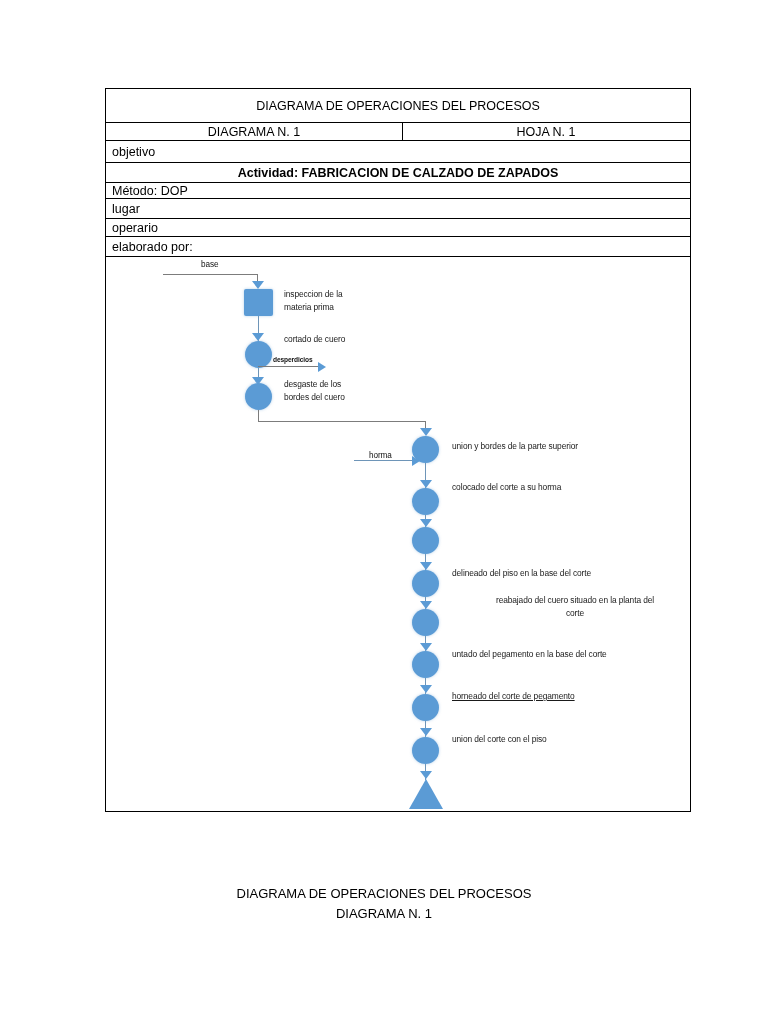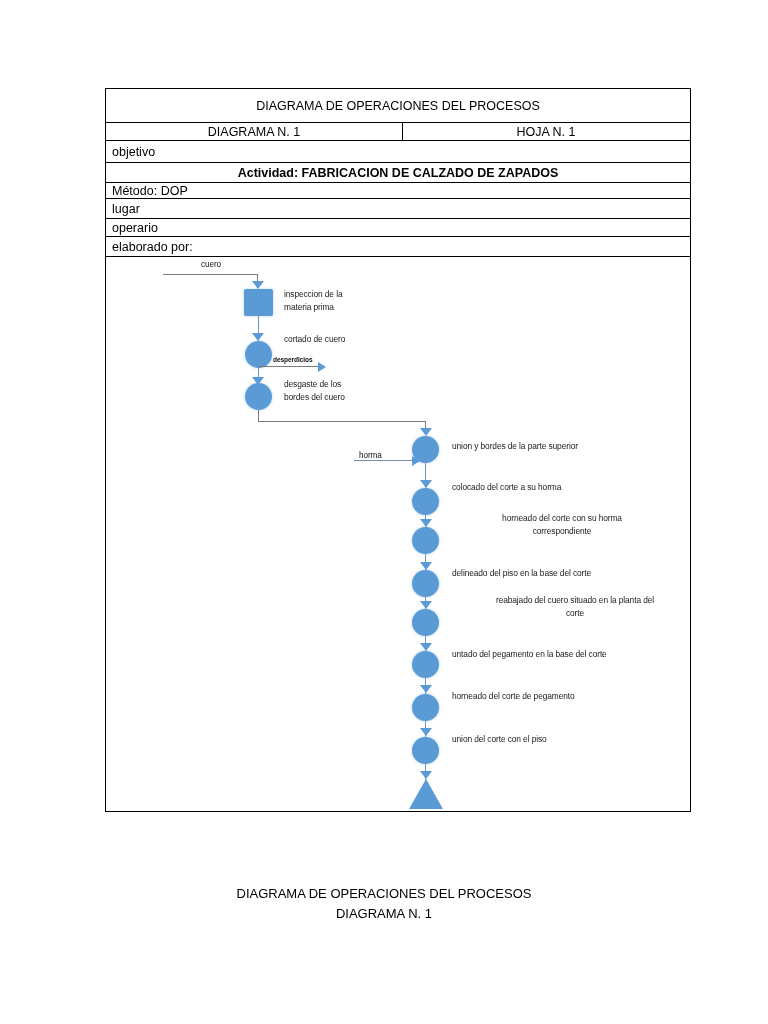--- a/index.html
+++ b/index.html
@@ -177,21 +177,21 @@
     <div class="hdr-cell c-left bold" style="width:100%;">elaborado por:</div>
   </div>
 
 </div>
 
 <div id="diagram-box">
 
   <div class="line h thin" style="left:57px; top:17px; width:95px;"></div>
   <div class="line v thin" style="left:151px; top:17px; height:13px;"></div>
   <div class="arrowdown" style="left:146px; top:24px;"></div>
-  <div class="edgelabel" style="left:95px; top:3px;">cuero</div>
+  <div class="edgelabel" style="left:95px; top:3px;">base</div>
 
   <div class="node square" style="left:138px; top:32px; width:29px; height:27px;"></div>
   <div class="nlabel" style="left:178px; top:31px; width:120px;">
     <span>inspeccion de la</span><br>
     <span>materia prima</span>
   </div>
 
   <div class="line v" style="left:152px; top:59px; height:25px;"></div>
   <div class="arrowdown" style="left:146px; top:76px;"></div>
 
@@ -214,36 +214,32 @@
   <div class="line v thin" style="left:152px; top:153px; height:12px;"></div>
   <div class="line h thin" style="left:152px; top:164px; width:168px;"></div>
   <div class="line v thin" style="left:319px; top:164px; height:13px;"></div>
   <div class="arrowdown" style="left:314px; top:171px;"></div>
 
   <div class="node circle" style="left:306px; top:179px; width:27px; height:27px;"></div>
   <div class="nlabel" style="left:346px; top:183px; width:220px;">union y bordes de la parte superior</div>
 
   <div class="line h" style="left:248px; top:203px; width:60px;"></div>
   <div class="arrowright" style="left:306px; top:199px;"></div>
-  <div class="edgelabel" style="left:253px; top:194px;">horma</div>
+  <div class="edgelabel" style="left:263px; top:194px;">horma</div>
 
   <div class="line v" style="left:319px; top:206px; height:26px;"></div>
   <div class="arrowdown" style="left:314px; top:223px;"></div>
 
   <div class="node circle" style="left:306px; top:231px; width:27px; height:27px;"></div>
   <div class="nlabel" style="left:346px; top:224px; width:220px;">colocado del corte a su horma</div>
 
   <div class="line v" style="left:319px; top:258px; height:12px;"></div>
   <div class="arrowdown" style="left:314px; top:262px;"></div>
 
   <div class="node circle" style="left:306px; top:270px; width:27px; height:27px;"></div>
-  <div class="nlabel ctr" style="left:346px; top:255px; width:220px;">
-    <span>horneado del corte con su horma</span><br>
-    <span>correspondiente</span>
-  </div>
 
   <div class="line v" style="left:319px; top:297px; height:17px;"></div>
   <div class="arrowdown" style="left:314px; top:305px;"></div>
 
   <div class="node circle" style="left:306px; top:313px; width:27px; height:27px;"></div>
   <div class="nlabel" style="left:346px; top:310px; width:240px;">delineado del piso en la base del corte</div>
 
   <div class="line v" style="left:319px; top:340px; height:12px;"></div>
   <div class="arrowdown" style="left:314px; top:344px;"></div>
 
@@ -256,21 +252,21 @@
   <div class="line v" style="left:319px; top:379px; height:15px;"></div>
   <div class="arrowdown" style="left:314px; top:386px;"></div>
 
   <div class="node circle" style="left:306px; top:394px; width:27px; height:27px;"></div>
   <div class="nlabel" style="left:346px; top:391px; width:250px;">untado del pegamento en la base del corte</div>
 
   <div class="line v" style="left:319px; top:421px; height:16px;"></div>
   <div class="arrowdown" style="left:314px; top:428px;"></div>
 
   <div class="node circle" style="left:306px; top:437px; width:27px; height:27px;"></div>
-  <div class="nlabel" style="left:346px; top:433px; width:230px;">horneado del corte de pegamento</div>
+  <div class="nlabel" style="left:346px; top:433px; width:230px;text-decoration:underline;">horneado del corte de pegamento</div>
 
   <div class="line v" style="left:319px; top:464px; height:16px;"></div>
   <div class="arrowdown" style="left:314px; top:471px;"></div>
 
   <div class="node circle" style="left:306px; top:480px; width:27px; height:27px;"></div>
   <div class="nlabel" style="left:346px; top:476px; width:220px;">union del corte con el piso</div>
 
   <div class="line v" style="left:319px; top:507px; height:16px;"></div>
   <div class="arrowdown" style="left:314px; top:514px;"></div>
 

